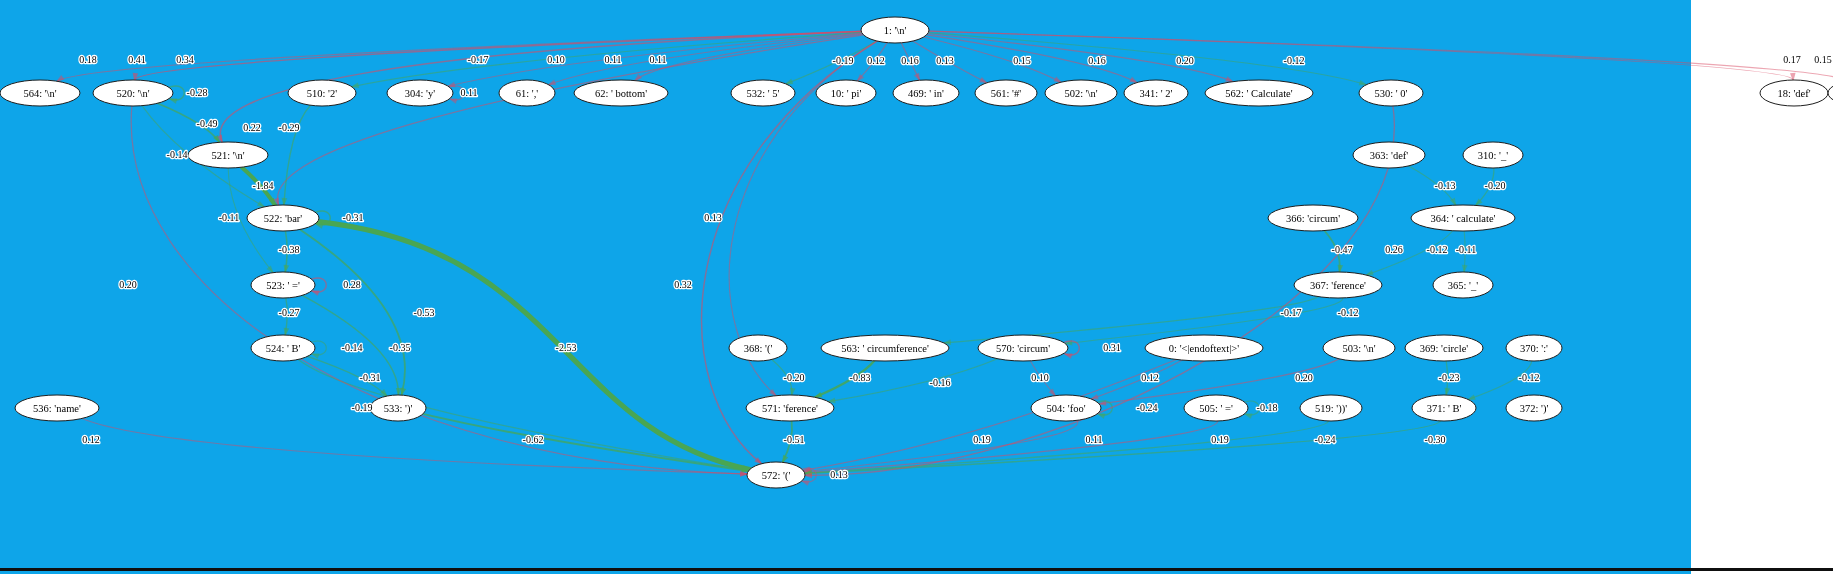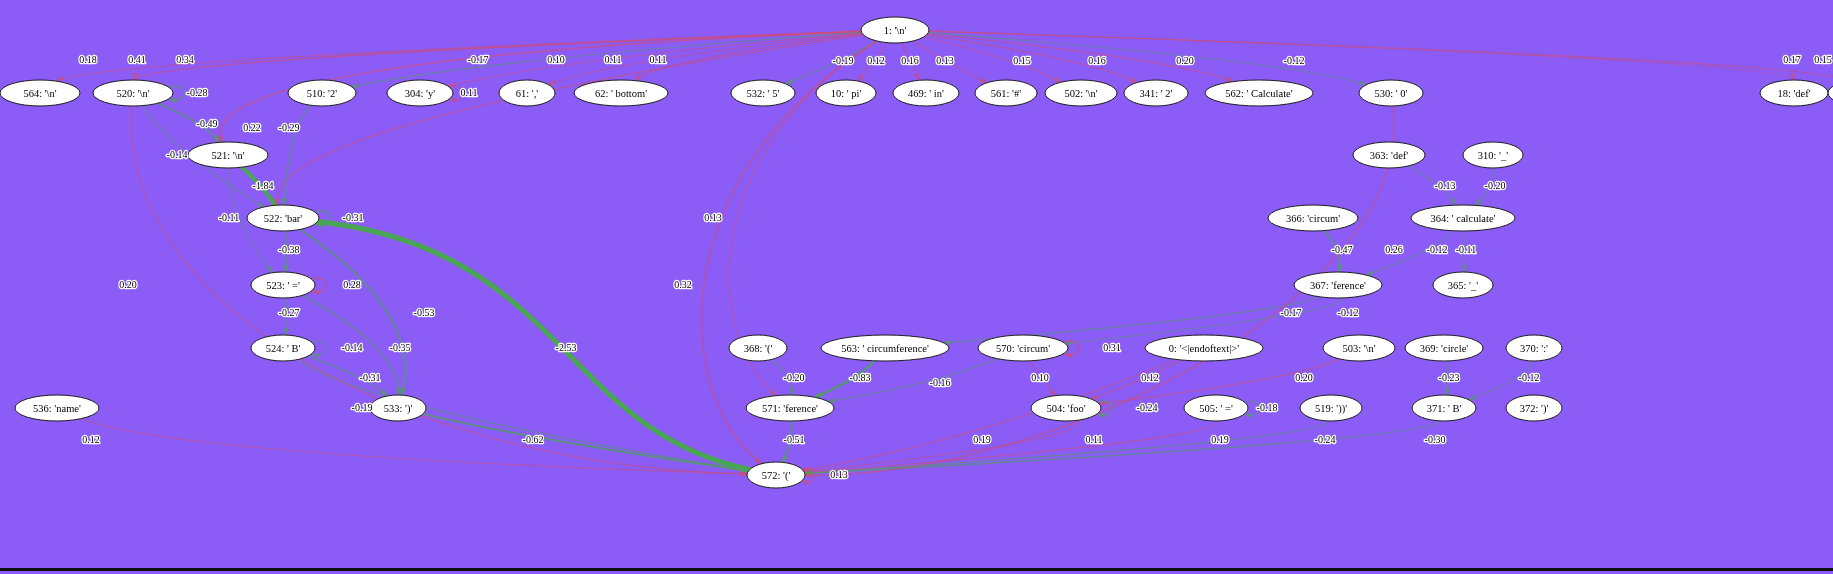--- a/index.html
+++ b/index.html
@@ -6,23 +6,23 @@
     margin: 0;
     padding: 0;
     background: #ffffff;
     width: 1833px;
     height: 574px;
     overflow: hidden;
     font-family: "Liberation Serif", serif;
   }
   .page {
     position: relative;
-    width: 1833px;
+    width: 1691px;
     height: 574px;
-    background: #8b5cf6;
+    background: #0ea5e9;
   }
   svg { display: block; }
   .node-ellipse {
     fill: #ffffff;
     stroke: #1f1f1f;
     stroke-width: 1;
   }
   .node-label {
     font: 10.5px "Liberation Serif", serif;
     text-anchor: middle;

